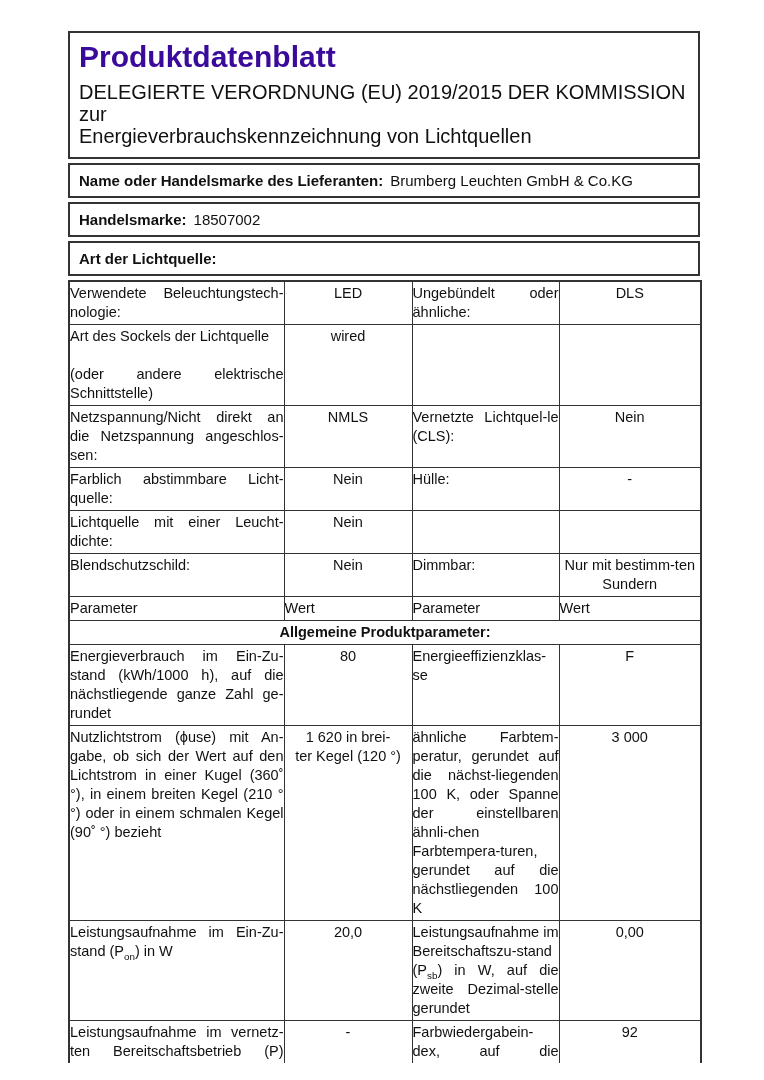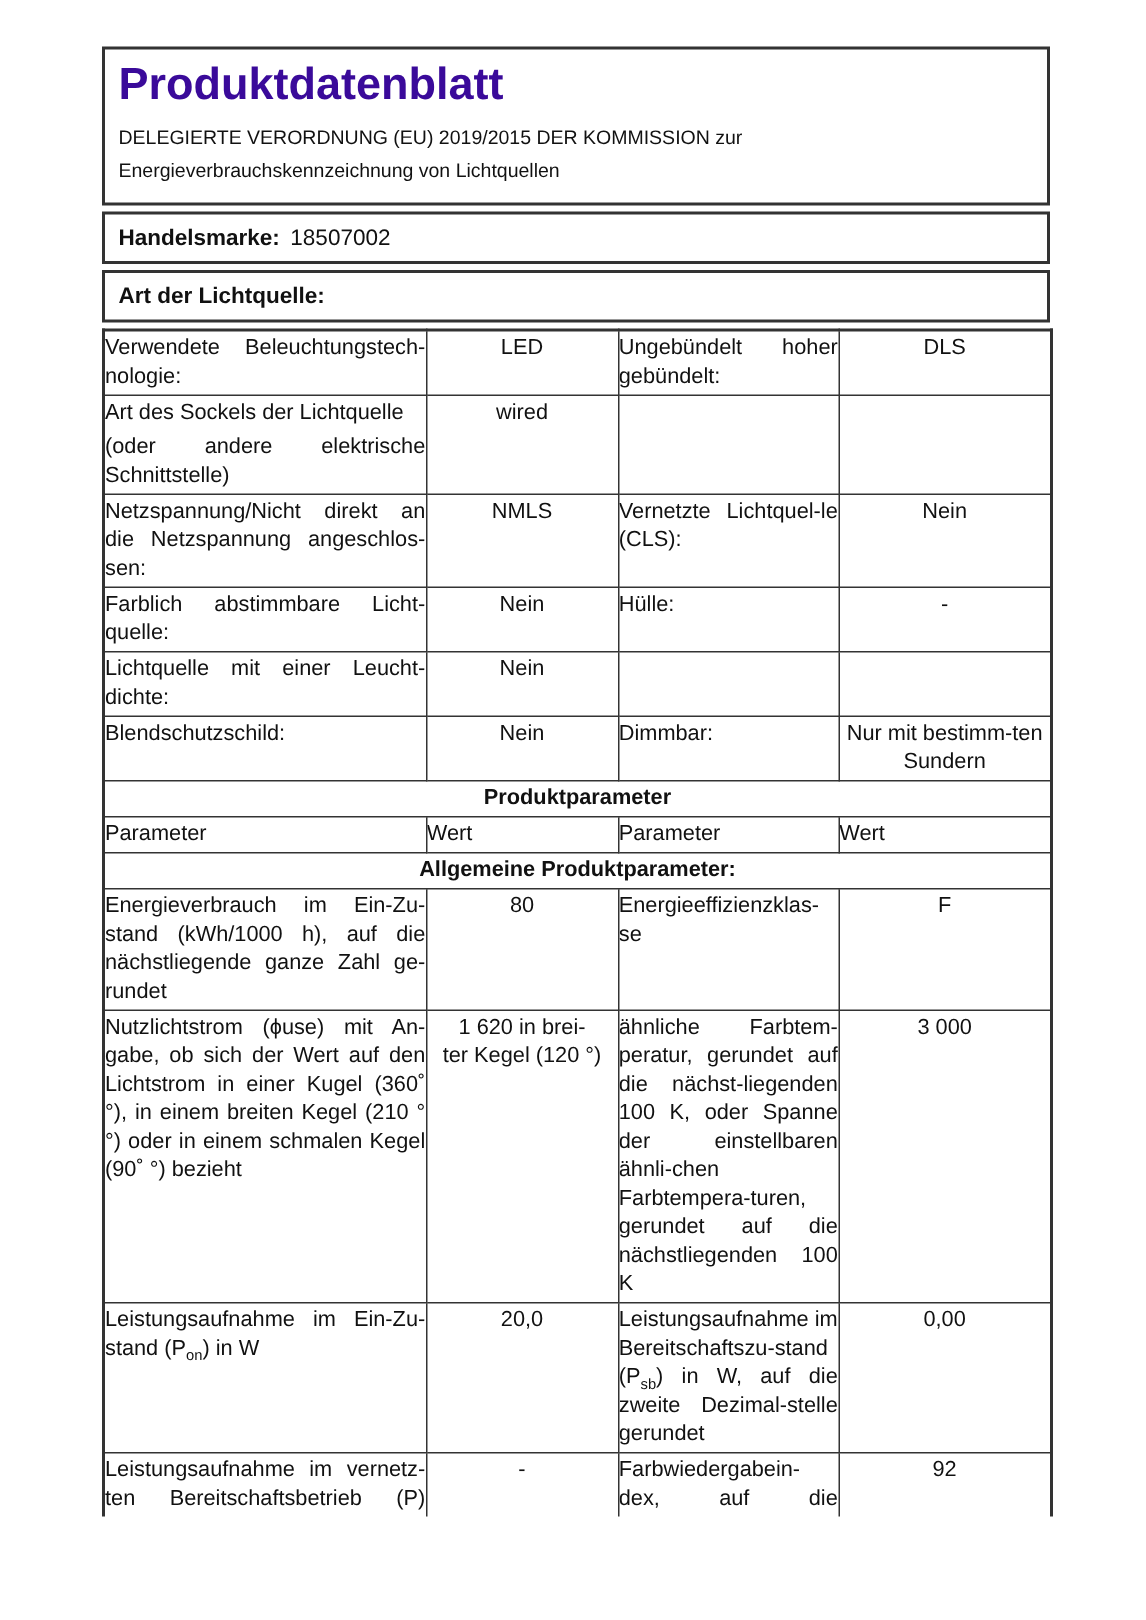--- a/index.html
+++ b/index.html
@@ -25,21 +25,21 @@
     box-sizing: border-box;
     width: 632px;
   }
   .title {
     font-size: 30px;
     line-height: 36px;
     font-weight: 700;
     margin: 4px 0 6px 0;
   }
   .reg {
-    font-size: 13px;
+    font-size: 20px;
     line-height: 22px;
     margin: 0 0 8px 0;
   }
   .label-box {
     font-size: 15px;
     line-height: 19px;
     padding: 6px 9px;
   }
   .b { font-weight: 700; }
   .val { margin-left: 7px; }
@@ -58,36 +58,39 @@
     padding: 2px 0;
     line-height: 19px;
     overflow: hidden;
   }
   table.grid tr.lastrow td { border-bottom: none; }
   td.param { text-align: justify; }
   td.value { text-align: center; }
   td.spanrow { text-align: center; font-weight: 700; }
   .jl { text-align-last: justify; }
   .clip { max-height: 41px; overflow: hidden; }
-  .p2 { margin-top: 4px; }
+  .p2 { margin-top: 19px; }
   sub { font-size: 0.68em; line-height: 0; }
 </style>
 </head>
 <body>
 
 <div class="page">
 
   <div class="box">
     <div class="title" style="color: rgb(58, 10, 154);">Produktdatenblatt</div>
     <p class="reg">
       <span>DELEGIERTE VERORDNUNG (EU) 2019/2015 DER KOMMISSION zur</span><br>
       <span>Energieverbrauchskennzeichnung von Lichtquellen</span>
     </p>
   </div>
 
+  <div class="box label-box">
+    <span class="b">Name oder Handelsmarke des Lieferanten:</span><span class="val">Brumberg Leuchten GmbH &amp; Co.KG</span>
+  </div>
 
 
   <div class="box label-box">
     <span class="b">Handelsmarke:</span><span class="val">18507002</span>
   </div>
 
   <div class="box label-box">
     <span class="b">Art der Lichtquelle:</span>
   </div>
 
@@ -95,21 +98,21 @@
     <colgroup>
       <col style="width:215px">
       <col style="width:128px">
       <col style="width:147px">
       <col style="width:142px">
     </colgroup>
     <tbody>
       <tr>
         <td class="param">Verwendete Beleuchtungstech-nologie:</td>
         <td class="value">LED</td>
-        <td class="param">Ungebündelt hoher gebündelt:</td>
+        <td class="param">Ungebündelt oder ähnliche:</td>
         <td class="value">DLS</td>
       </tr>
       <tr>
         <td class="param">
           <div>Art des Sockels der Lichtquelle</div>
           <div class="p2">(oder andere elektrische Schnittstelle)</div>
         </td>
         <td class="value">wired</td>
         <td class="param"></td>
         <td class="value"></td>
@@ -132,23 +135,20 @@
         <td class="param"></td>
         <td class="value"></td>
       </tr>
       <tr>
         <td class="param">Blendschutzschild:</td>
         <td class="value">Nein</td>
         <td class="param">Dimmbar:</td>
         <td class="value">Nur mit bestimm-ten Sundern</td>
       </tr>
 
-      <tr>
-        <td class="spanrow" colspan="4">Produktparameter</td>
-      </tr>
       <tr>
         <td>Parameter</td>
         <td>Wert</td>
         <td>Parameter</td>
         <td>Wert</td>
       </tr>
       <tr>
         <td class="spanrow" colspan="4">Allgemeine Produktparameter:</td>
       </tr>
 

